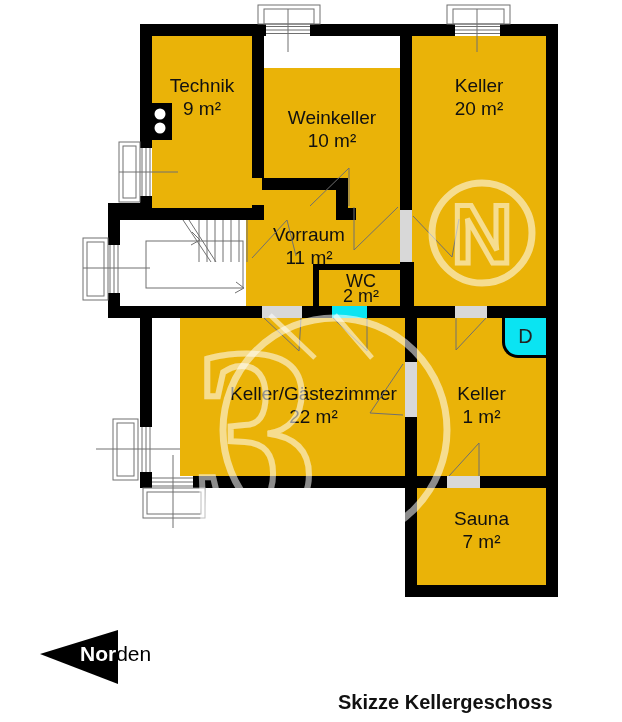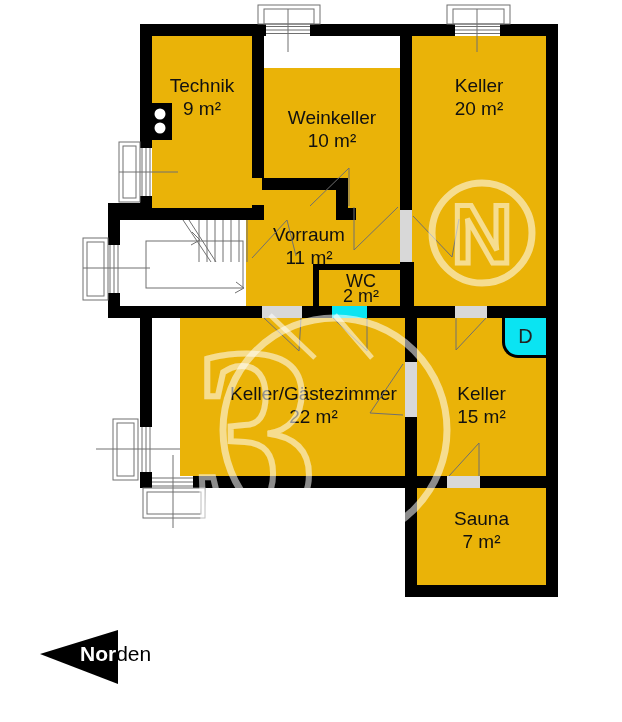--- a/index.html
+++ b/index.html
@@ -45,21 +45,21 @@
   <div class="room" style="left:246px;top:178px;width:154px;height:128px;padding-top:45px;padding-right:28px;">
     <span>Vorraum</span>
     <span>11 m²</span>
   </div>
   <div class="room" style="left:152px;top:318px;width:253px;height:158px;padding-top:64px;padding-left:14px;margin-left:28px;">
     <span>Keller/Gästezimmer</span>
     <span>22 m²</span>
   </div>
   <div class="room" style="left:417px;top:318px;width:129px;height:158px;padding-top:64px;">
     <span>Keller</span>
-    <span>15 m²</span>
+    <span>1 m²</span>
   </div>
   <div class="room purple" style="left:417px;top:488px;width:129px;height:97px;padding-top:19px;">
     <span>Sauna</span>
     <span>7 m²</span>
   </div>
 
   <div class="white-floor" style="left:120px;top:220px;width:126px;height:86px;"></div>
 
   <div class="floor" style="left:400px;top:210px;width:12px;height:52px;"></div>
   <div class="floor" style="left:262px;top:306px;width:40px;height:12px;"></div>
@@ -183,14 +183,15 @@
       <circle cx="335" cy="430" r="112" stroke-width="7"></circle>
       <text x="255" y="520" text-anchor="middle" font-size="250" font-weight="bold" stroke-width="6" font-family="Liberation Serif, serif">3</text>
       <path d="M270,315 L315,358 M335,315 L372,358" stroke-width="5"></path>
     </g>
 
     <polygon points="40,654 118,630 118,684" fill="#000"></polygon>
   </svg>
 
   <div class="compass-label"><span class="on-arrow">Nor</span><span class="off-arrow">den</span></div>
 
+  <div class="sheet-title">Skizze Kellergeschoss</div>
 
 </div>
 
 </body></html>

